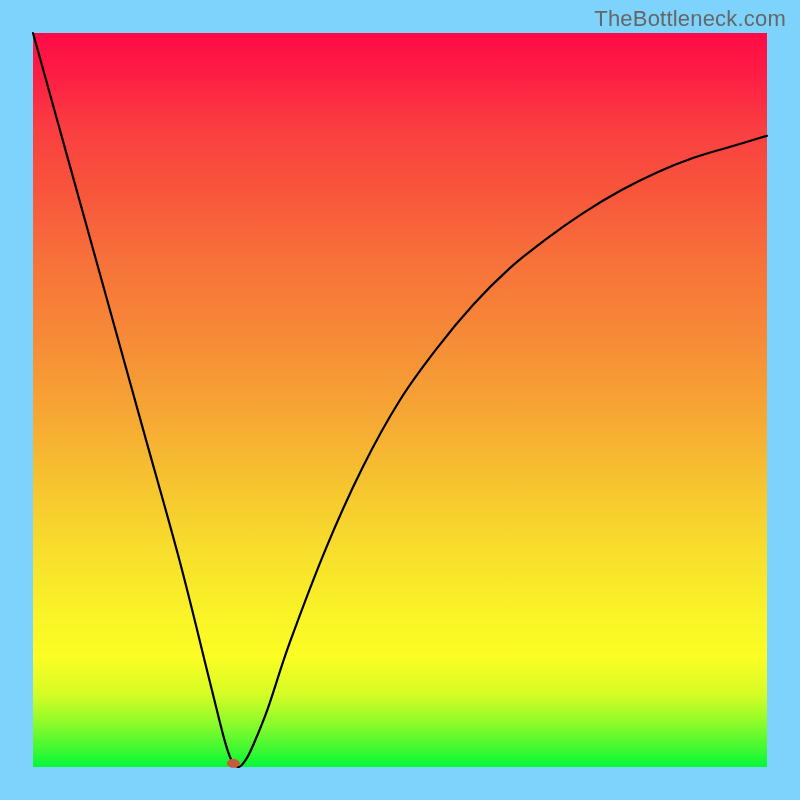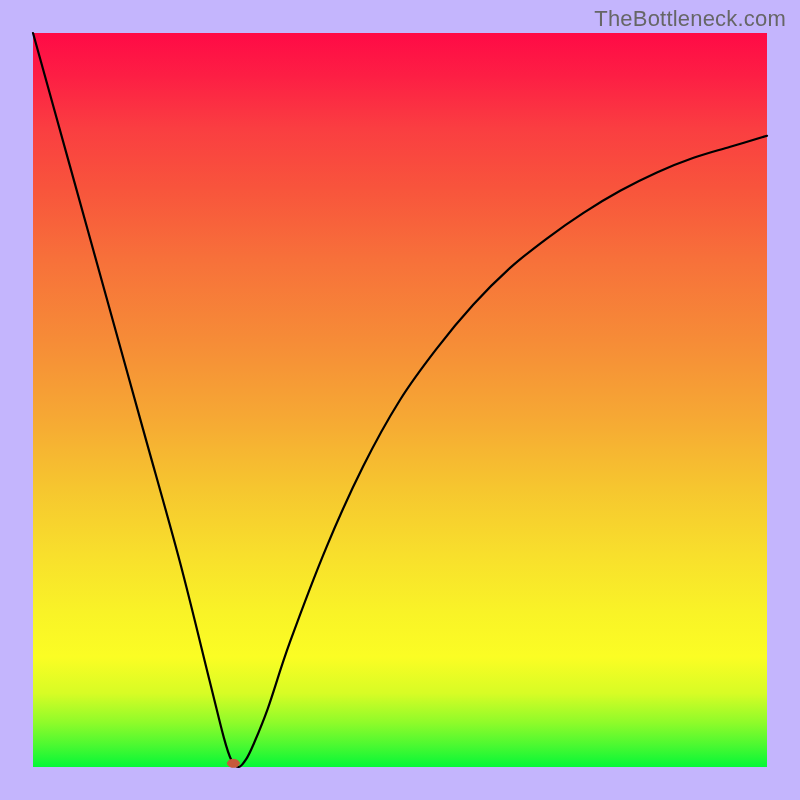--- a/index.html
+++ b/index.html
@@ -8,21 +8,21 @@
     width: 800px;
     height: 800px;
     overflow: hidden;
     background: #000;
     font-family: Arial, Helvetica, sans-serif;
   }
   .frame {
     position: relative;
     width: 800px;
     height: 800px;
-    background: #c4b5fd;
+    background: #7dd3fc;
   }
   .plot-area {
     position: absolute;
     left: 33px;
     top: 33px;
     width: 734px;
     height: 734px;
     
     background: linear-gradient(
       to bottom,

